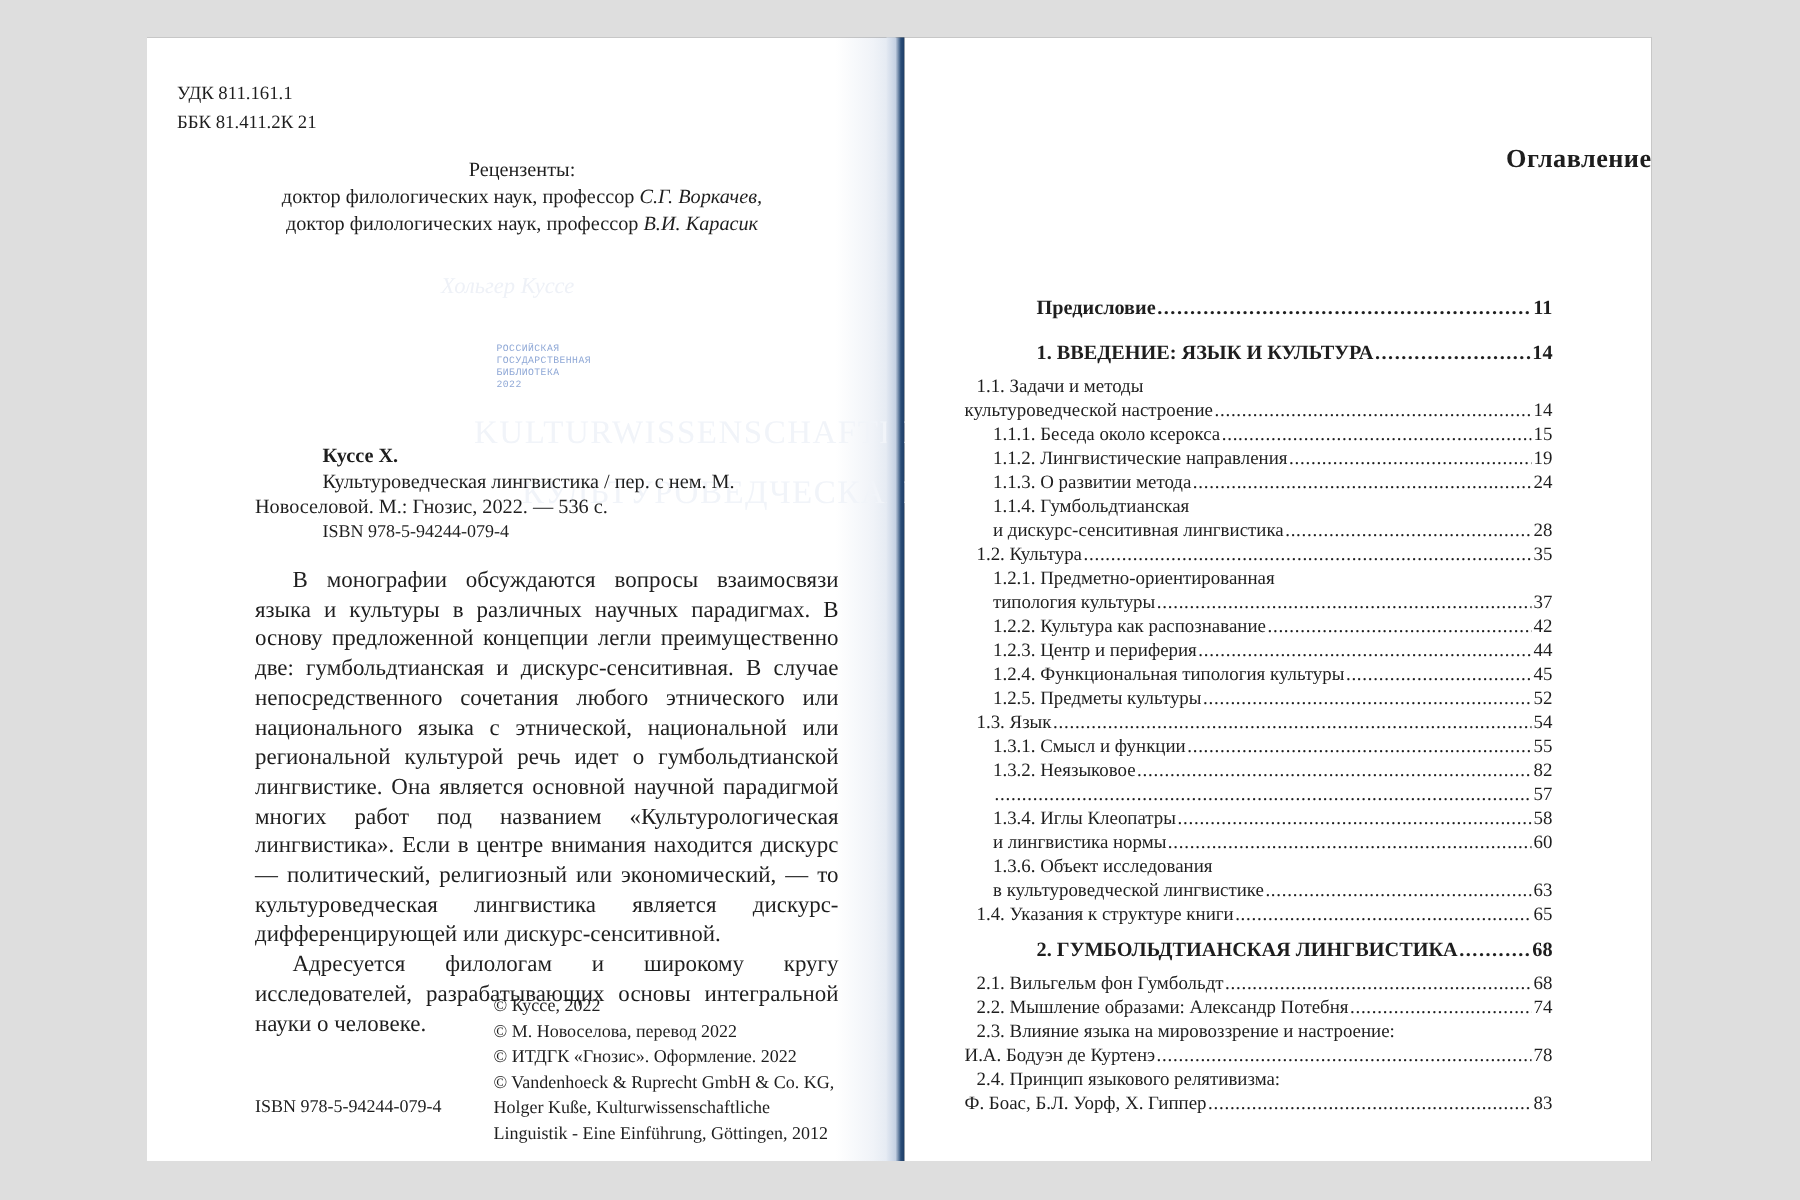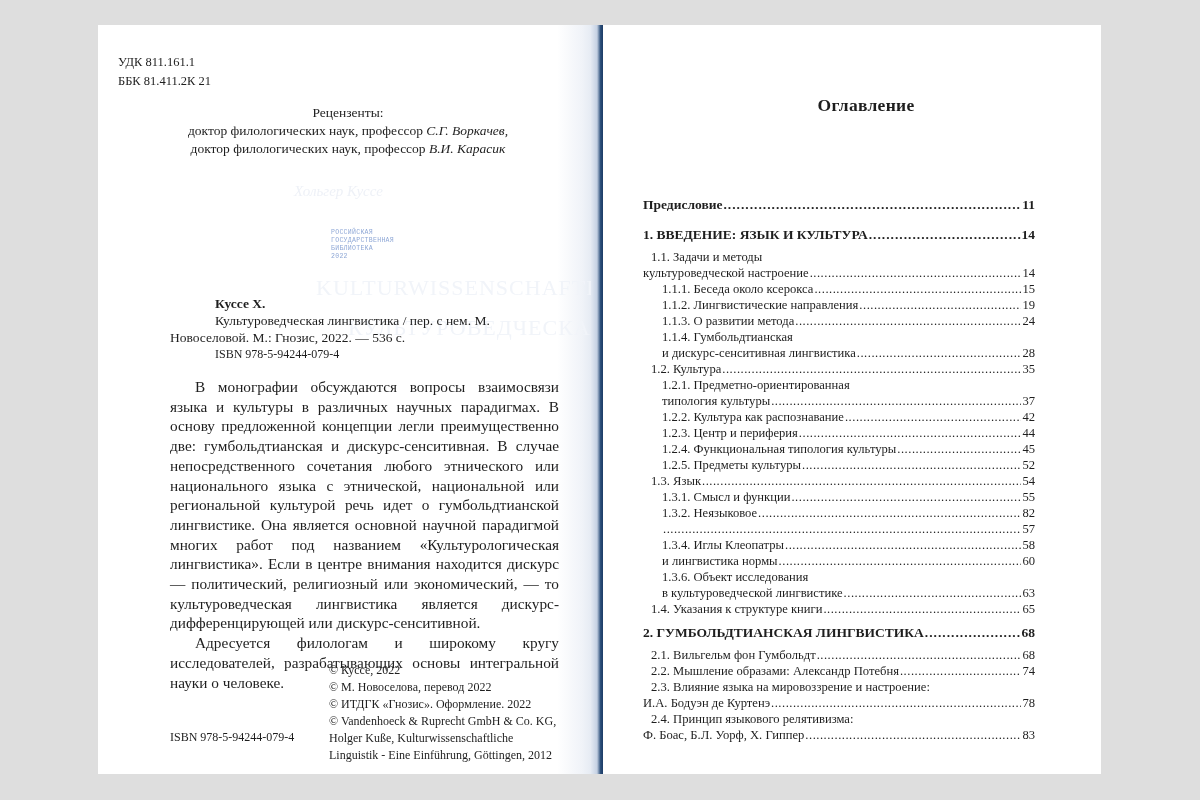--- a/index.html
+++ b/index.html
@@ -49,30 +49,30 @@
     .biblio .desc { text-indent: 45px; }
     .biblio .isbn { padding-left: 45px; font-size: 12px; }
 
     .abstract { position: absolute; left: 72px; top: 352px; width: 389px; font-size: 15.3px; line-height: 19.7px; text-align: justify; }
     .abstract p { margin: 0; text-indent: 25px; }
 
     .copyrights { position: absolute; left: 231px; top: 637px; width: 260px; font-size: 12px; line-height: 17px; }
     .isbn-bottom { position: absolute; left: 72px; top: 705px; font-size: 12px; }
 
     
-    .toc-title { position: absolute; left: 0; top: 70px; width: 498px; text-align: center;
+    .toc-title { position: absolute; left: 0; top: 70px; width: 498px; text-align: right;
       font-weight: bold; font-size: 17.5px; letter-spacing: 0.3px; padding-left: 28px; box-sizing: border-box; }
     .toc { position: absolute; left: 40px; top: 172px; width: 392px; font-size: 12.6px; }
     .toc .row { display: flex; align-items: flex-end; white-space: nowrap; line-height: 16px; }
     .toc .row .t { flex: 0 0 auto; }
     .toc .row .dots { flex: 1 1 auto; overflow: hidden; margin: 0 1px; }
     .toc .row .dots::after { content: "........................................................................................................................................................................................"; letter-spacing: 0.5px; }
     .toc .row .p { flex: 0 0 auto; }
     .toc .wrap-first { line-height: 16px; white-space: nowrap; }
-    .toc .lvl0 { font-weight: bold; font-size: 13.5px; }
+    .toc .lvl0 { font-weight: bold; font-size: 13.5px; margin-left: 48px; }
     .toc .lvl0 .dots::after { letter-spacing: 1px; }
     .toc .ind1 { padding-left: 8px; }
     .toc .ind2 { padding-left: 19px; }
     .toc .ind0 { padding-left: 0; }
     .gap-a { height: 14px; }
     .gap-b { height: 8px; }
     .gap-c { height: 6px; }
   </style>
 </head>
 <body>

